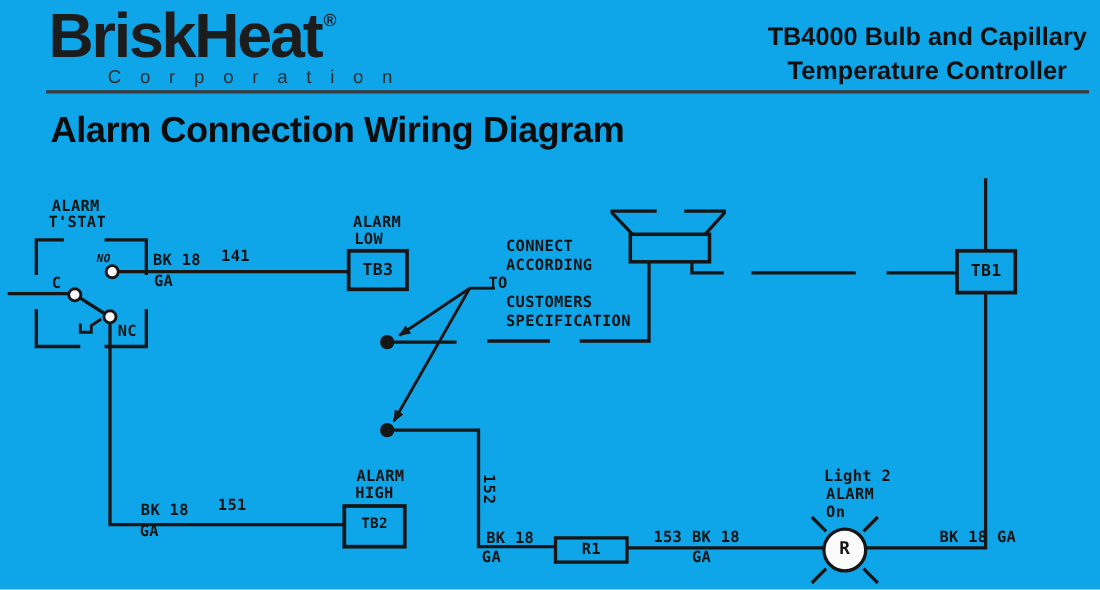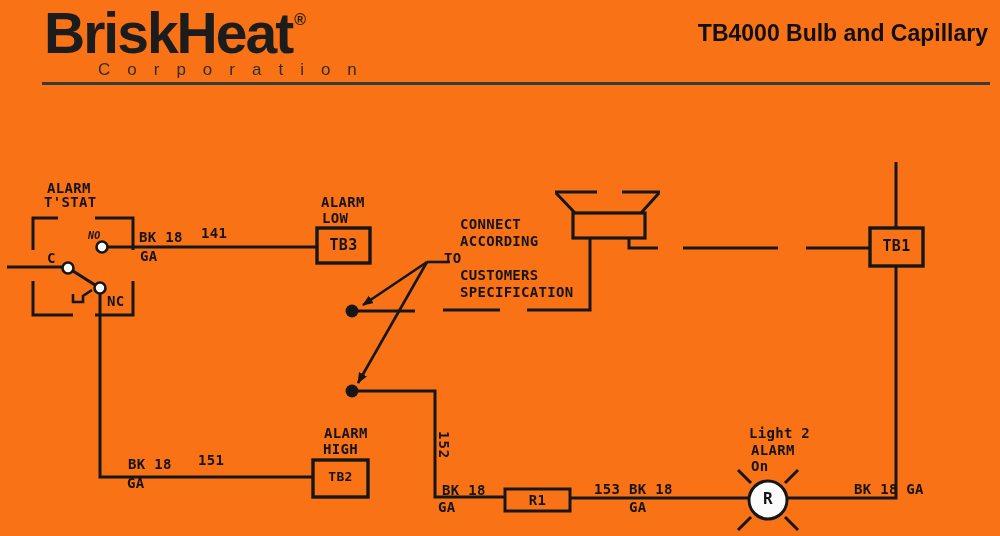--- a/index.html
+++ b/index.html
@@ -1,17 +1,17 @@
 <!DOCTYPE html>
 <html><head>
 <meta charset="utf-8">
 <style>
   html,body{margin:0;padding:0;background:#e8e8e8;}
   #page{
-    position:relative;width:1000px;height:536px;background:#f97316;
+    position:relative;width:1000px;height:536px;background:#0ea5e9;
     overflow:hidden;font-family:"Liberation Sans",sans-serif;color:#141414;
   }
   
   .logo-main{
     position:absolute;left:44px;top:0px;font-size:57px;font-weight:bold;
     letter-spacing:-2px;color:#1c1c1c;white-space:nowrap;
   }
   .logo-reg{font-size:16px;letter-spacing:0;vertical-align:28px;margin-left:2px;}
   .logo-sub{
     position:absolute;left:98px;top:60px;font-size:17px;color:#2e2e2e;
@@ -39,24 +39,26 @@
 </head>
 <body>
 
 <div id="page">
 
   <div>
     <div class="logo-main"><span>BriskHeat</span><span class="logo-reg">®</span></div>
     <div class="logo-sub">Corporation</div>
     <div class="product">
       <div>TB4000 Bulb and Capillary</div>
+      <div>Temperature Controller</div>
     </div>
     <div class="rule"></div>
   </div>
 
+  <h1 class="page-title">Alarm Connection Wiring Diagram</h1>
 
   <svg id="diagram-svg" width="1000" height="536" viewBox="0 0 1000 536">
     <defs>
       <marker id="ah" markerWidth="14" markerHeight="12" refX="10" refY="4.5" orient="auto" markerUnits="userSpaceOnUse">
         <path d="M0,0 L11,4.5 L0,9 Z" fill="#161616" stroke="none"></path>
       </marker>
     </defs>
     <g stroke="#161616" stroke-width="3" fill="none">
       <g>
         <path d="M58,218 L33,218 L33,250"></path>

